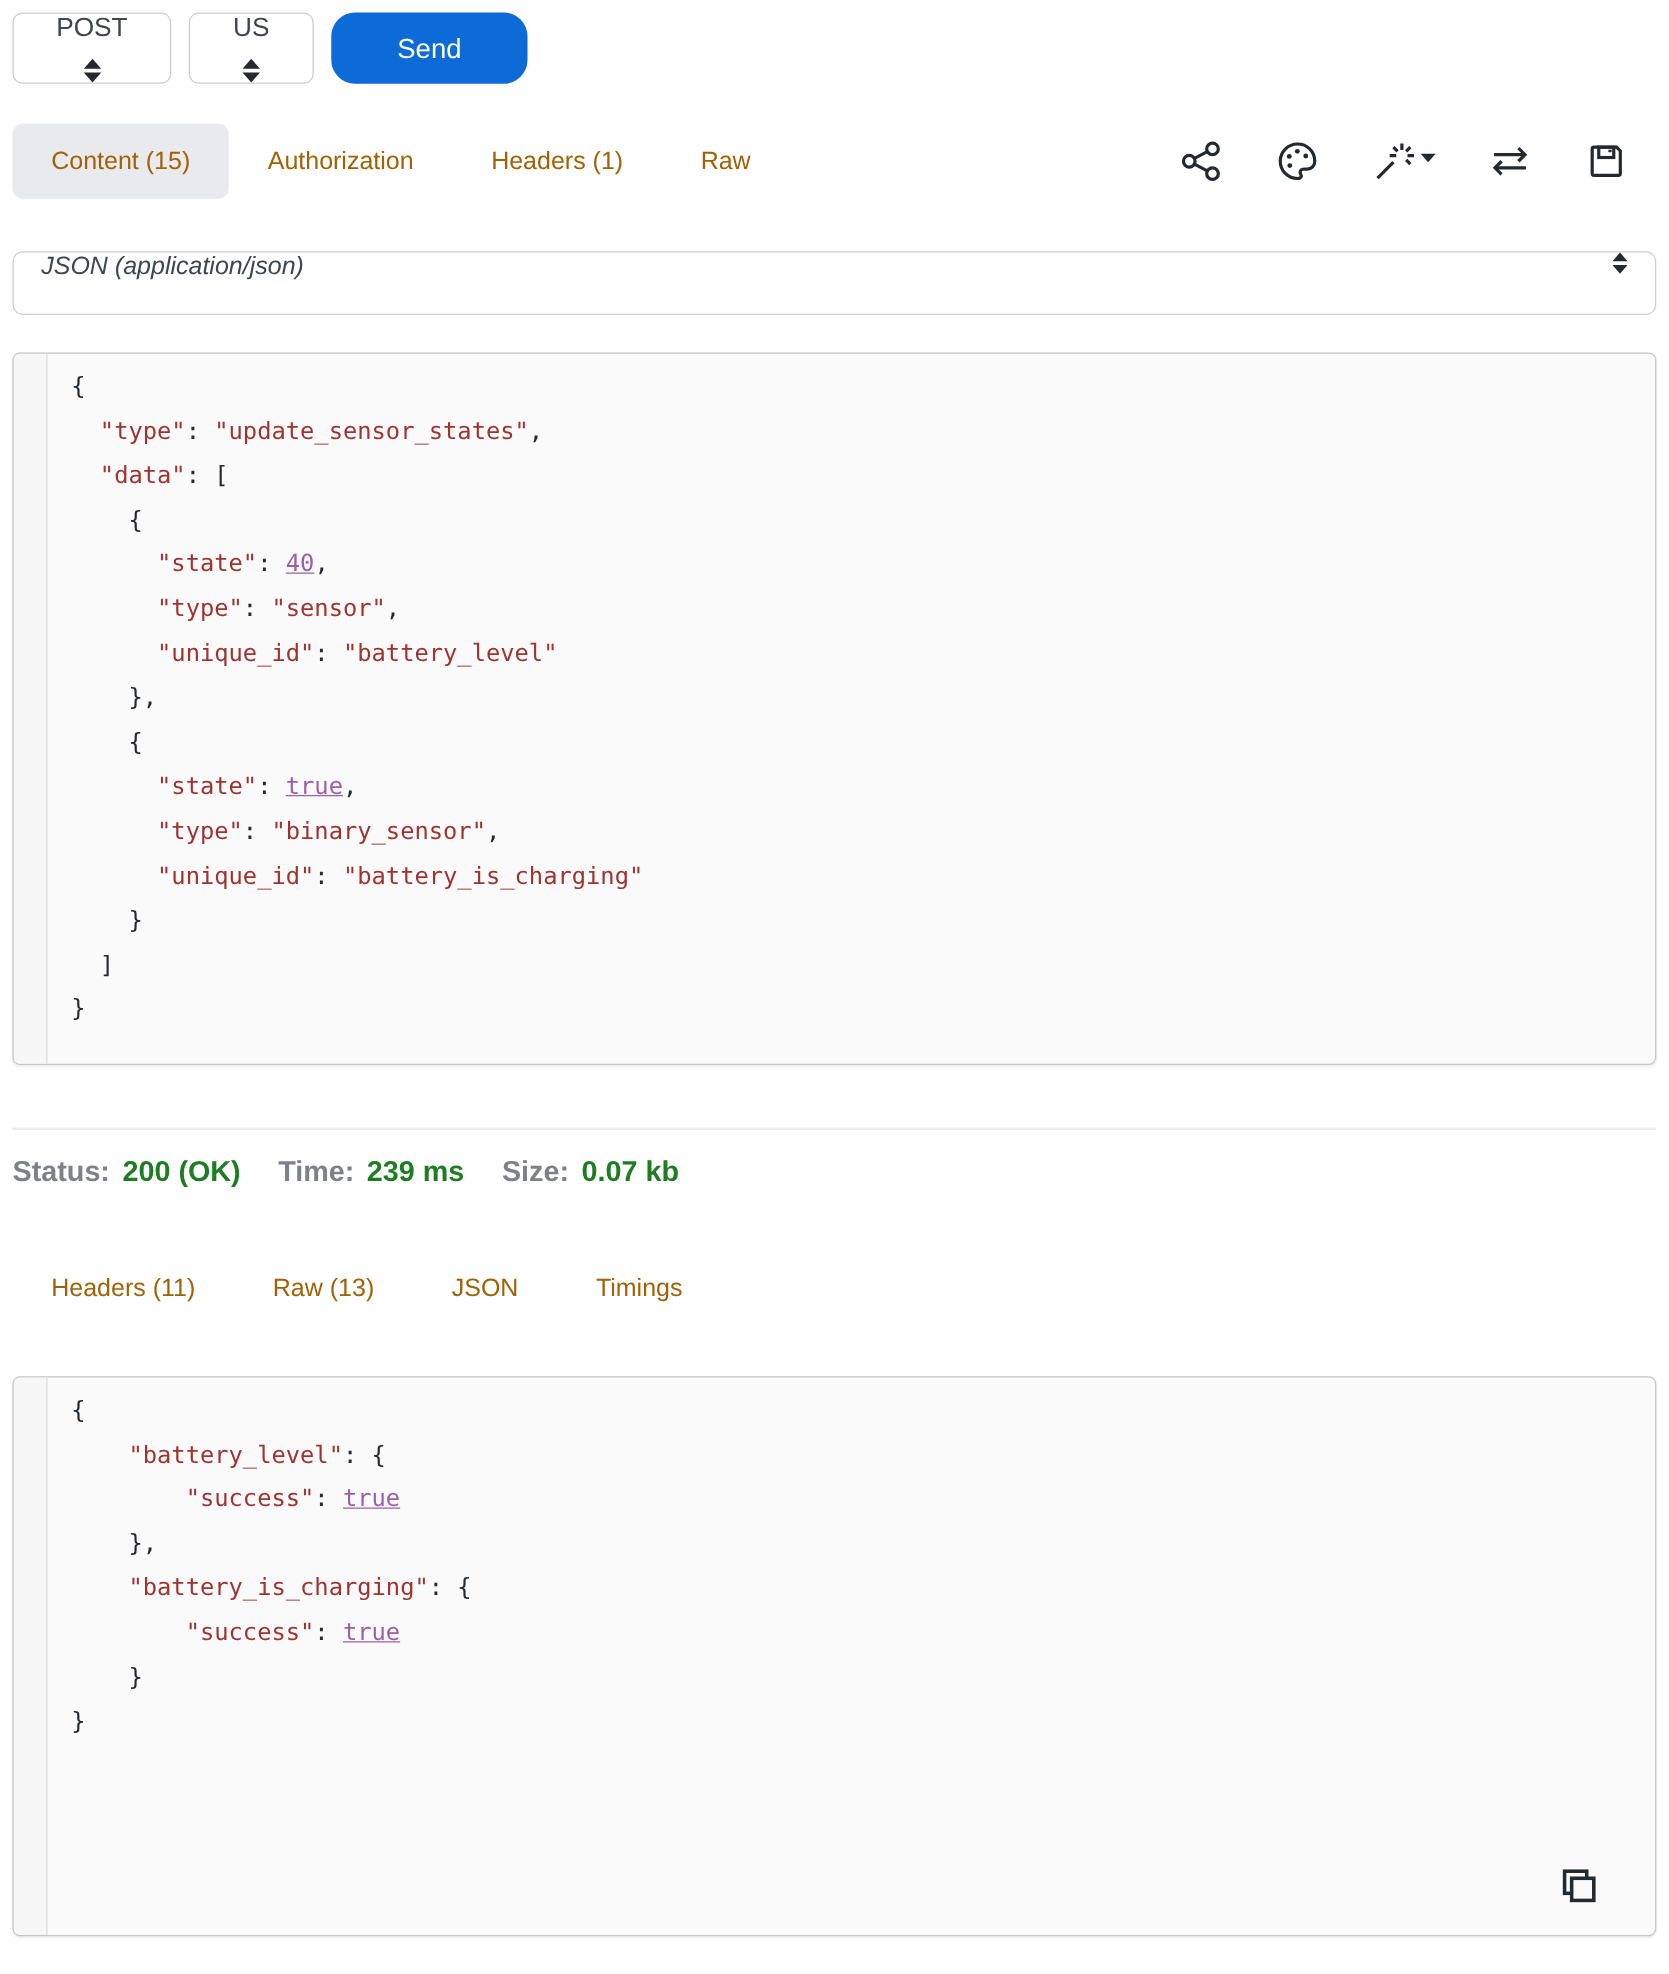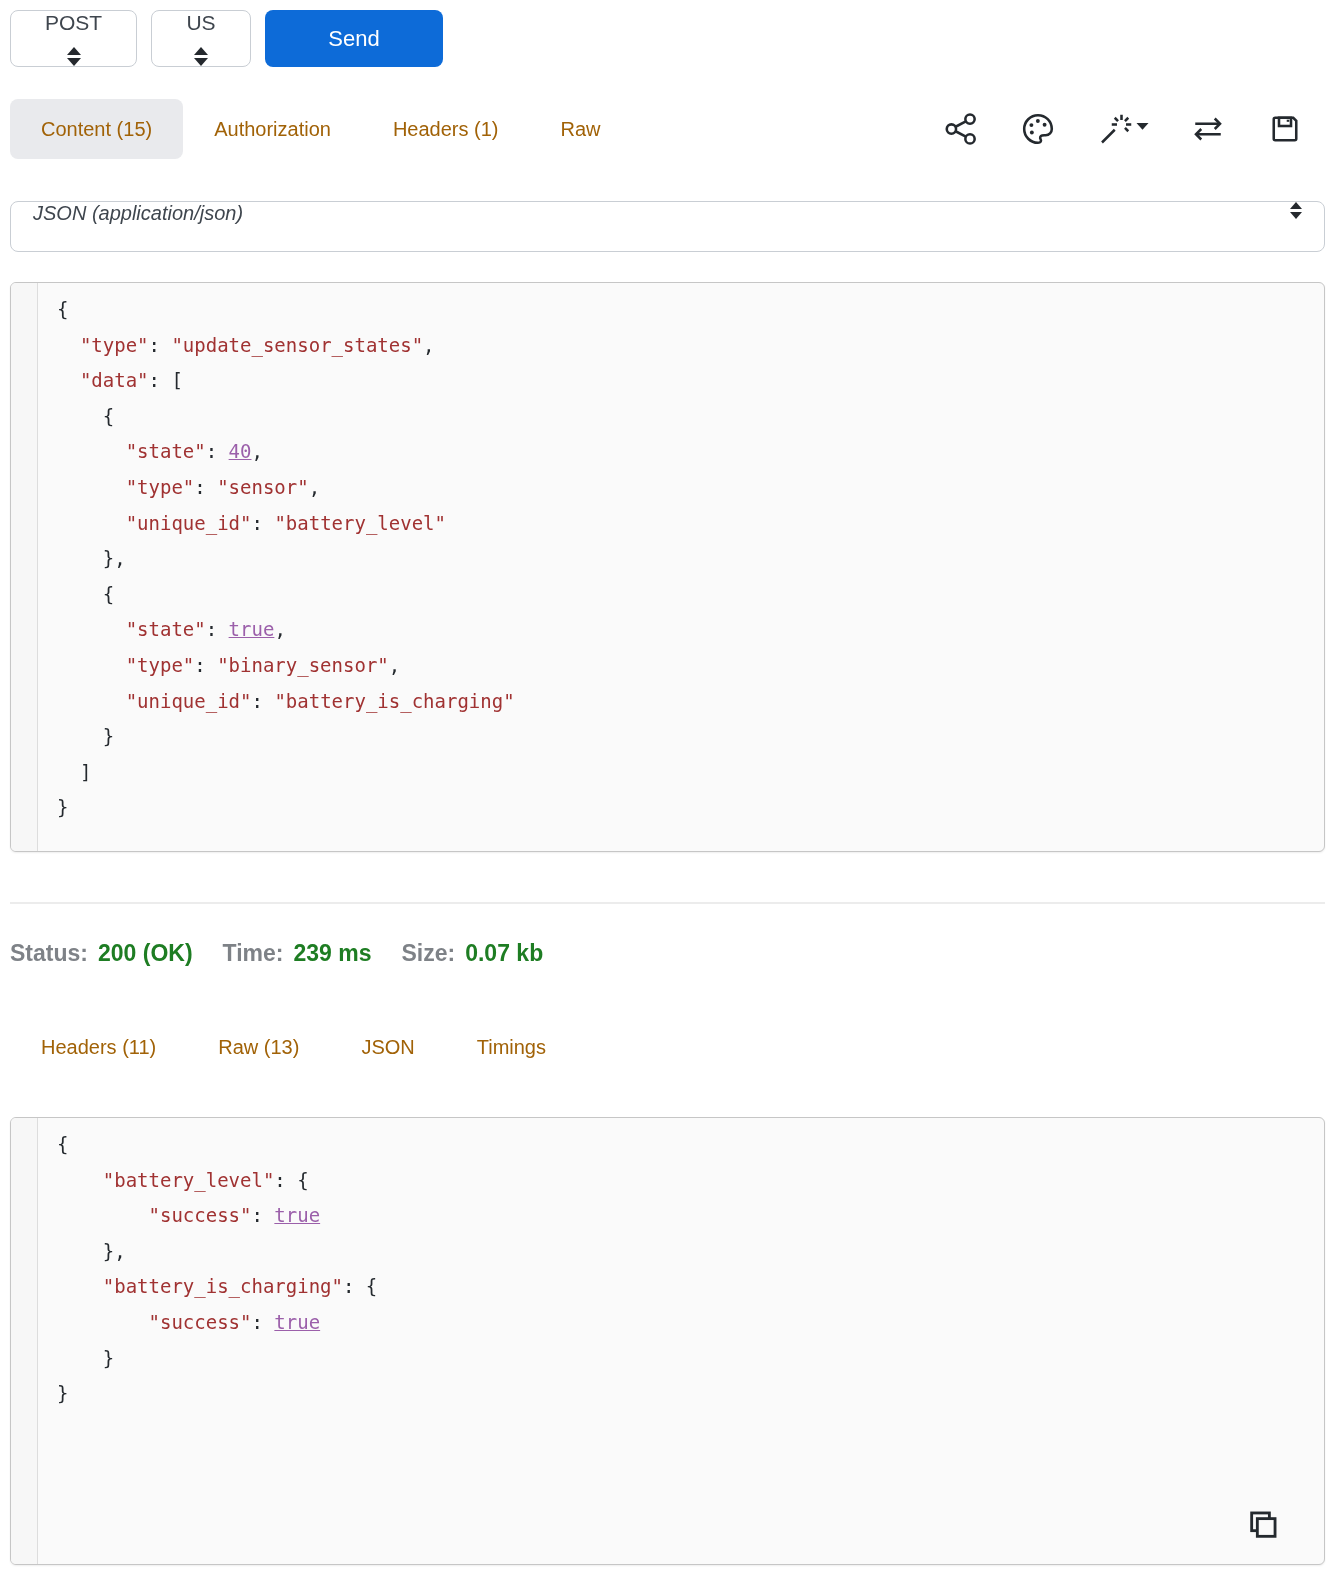--- a/index.html
+++ b/index.html
@@ -36,21 +36,21 @@
     font-size:21px;color:#3f464e;cursor:pointer;flex-direction:column;
   }
   .select-method{width:127px;}
   .select-region{width:100px;}
   .updown{display:inline-flex;flex-direction:column;gap:3px;align-items:center;}
   .updown .tri-up{width:0;height:0;border-left:7px solid transparent;border-right:7px solid transparent;border-bottom:8px solid #25292e;}
   .updown .tri-down{width:0;height:0;border-left:7px solid transparent;border-right:7px solid transparent;border-top:8px solid #25292e;}
   .updown.small .tri-up{border-left-width:6px;border-right-width:6px;border-bottom-width:7px;}
   .updown.small .tri-down{border-left-width:6px;border-right-width:6px;border-top-width:7px;}
   .send-btn{
-    width:178px;border:none;border-radius:8px;background:var(--accent-blue);
+    width:157px;border:none;border-radius:19px;background:var(--accent-blue);
     color:#ffffff;font-size:22px;cursor:pointer;font-family:"Liberation Sans",sans-serif;
   }
 
   
   .tabs-row{display:flex;align-items:center;margin-top:32px;}
   .tab{
     padding:19px 31px;font-size:20px;color:#a16207;border-radius:8px;
     cursor:pointer;white-space:nowrap;line-height:1.1;
   }
   .tab.active{background:var(--tab-active-bg);}
@@ -82,21 +82,21 @@
   }
   .request-panel{margin-top:30px;height:570px;}
   .response-panel{margin-top:40px;height:448px;}
   .tok-p{color:var(--punct);}
   .tok-s{color:var(--string-red);}
   .tok-n{color:var(--literal-purple);text-decoration:underline;}
 
   .divider{margin-top:50px;border-top:2px solid #ececec;height:0;}
 
   
-  .status-row{margin-top:36px;display:flex;align-items:flex-end;font-size:23px;font-weight:700;}
+  .status-row{margin-top:20px;display:flex;align-items:flex-end;font-size:23px;font-weight:700;}
   .status-label{color:var(--label-gray);margin-right:10px;}
   .status-value{color:var(--status-green);margin-right:30px;}
 
   .tabs-row.response{margin-top:50px;}
 
   
   .copy-btn{position:absolute;right:44px;bottom:22px;cursor:pointer;}
   .copy-btn svg{display:block;}
 </style>
 </head>

